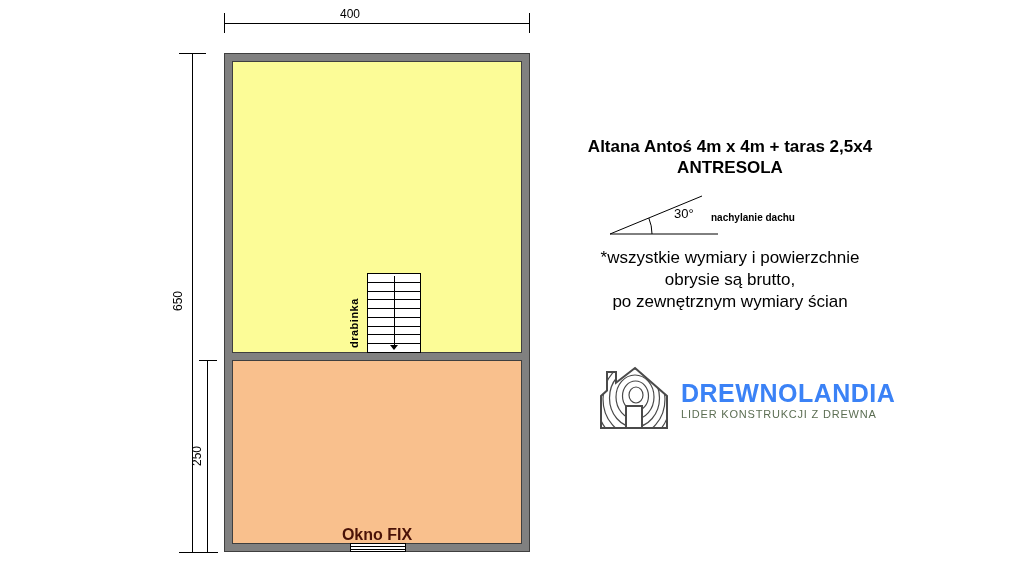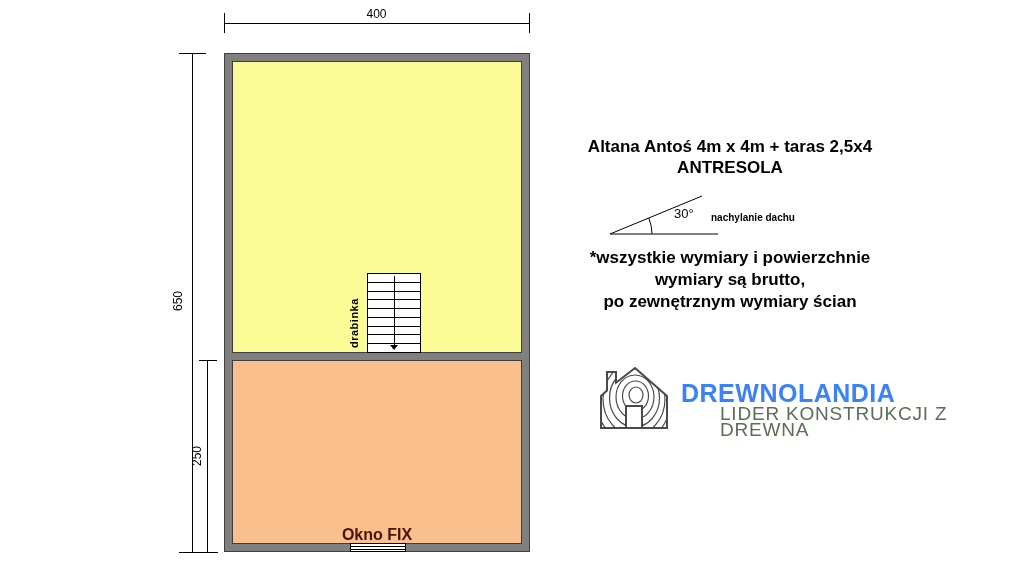--- a/index.html
+++ b/index.html
@@ -7,21 +7,21 @@
     position:relative;width:1012px;height:569px;background:#ffffff;overflow:hidden;
     font-family:"Liberation Sans",sans-serif;color:#000;
   }
   .abs{position:absolute;}
 
   
   .dim-line-h{height:0;border-top:1px solid #000;}
   .dim-line-v{width:0;border-left:1px solid #000;}
   .dim-tick-v{width:0;border-left:1px solid #000;}
   .dim-tick-h{height:0;border-top:1px solid #000;}
-  .dim-label{font-size:12px;line-height:14px;text-align:center;}
+  .dim-label{font-size:12px;line-height:14px;text-align:left;}
   .dim-label-vert{
     writing-mode:vertical-rl;transform:rotate(180deg);
     font-size:12px;text-align:center;letter-spacing:0;
   }
 
   
   #building{background:#808080;border:1px solid #3f3f3f;box-sizing:border-box;}
   .room{box-sizing:border-box;border:1px solid #3f3f3f;}
 
   
@@ -36,24 +36,24 @@
   }
 
   
   #window-fix{background:#fff;border:1px solid #000;box-sizing:border-box;}
   .win-line{position:absolute;left:0;right:0;height:0;border-top:1px solid #000;}
   #window-label{font-size:16px;font-weight:bold;text-align:center;}
 
   
   #title-block{width:340px;text-align:center;font-weight:bold;font-size:17px;line-height:21px;}
   #roof-note-label{font-size:10px;font-weight:bold;}
-  #notes-block{width:352px;text-align:center;font-weight:bold;font-size:17px;line-height:22px;}
+  #notes-block{width:352px;text-align:center;font-weight:normal;font-size:17px;line-height:22px;}
   #footnote{width:380px;text-align:center;font-weight:bold;font-size:12.5px;}
   #logo-text-name{font-weight:bold;font-size:25px;line-height:25px;letter-spacing:0.5px;}
-  #logo-text-tagline{font-size:19px;line-height:16px;letter-spacing:0.8px;margin-left:39px;}
+  #logo-text-tagline{font-size:11px;line-height:16px;letter-spacing:0.8px;}
 </style>
 </head>
 <body>
 
 <div id="canvas">
 
   <div class="abs dim-label" style="left:340px;top:7px;width:73px;">400</div>
   <div class="abs dim-line-h" style="left:224px;top:23px;width:306px;"></div>
   <div class="abs dim-tick-v" style="left:224px;top:13px;height:20px;"></div>
   <div class="abs dim-tick-v" style="left:529px;top:13px;height:20px;"></div>
@@ -103,21 +103,21 @@
   <svg class="abs" style="left:608px;top:188px;" width="120" height="52" viewBox="0 0 120 52">
     <line x1="2" y1="46" x2="110" y2="46" stroke="#000" stroke-width="1"></line>
     <line x1="2" y1="46" x2="94" y2="8" stroke="#000" stroke-width="1"></line>
     <path d="M 44 46 A 42 42 0 0 0 40.8 30" fill="none" stroke="#000" stroke-width="1"></path>
     <text x="66" y="30" font-size="13" font-family="Liberation Sans, sans-serif">30°</text>
   </svg>
   <div id="roof-note-label" class="abs" style="left:711px;top:212px;">nachylanie dachu</div>
 
   <div id="notes-block" class="abs" style="left:554px;top:247px;">
     <div>*wszystkie wymiary i powierzchnie</div>
-    <div>wymiary są brutto,</div>
+    <div>obrysie są brutto,</div>
     <div>po zewnętrznym wymiary ścian</div>
   </div>
 
 
   <svg class="abs" style="left:599px;top:366px;" width="70" height="64" viewBox="0 0 70 64">
     <defs>
       <clipPath id="houseclip">
         <path d="M36 2 L68 30 L68 62 L2 62 L2 30 L8 24.5 L8 6 L17 6 L17 16.7 Z"></path>
       </clipPath>
     </defs>

